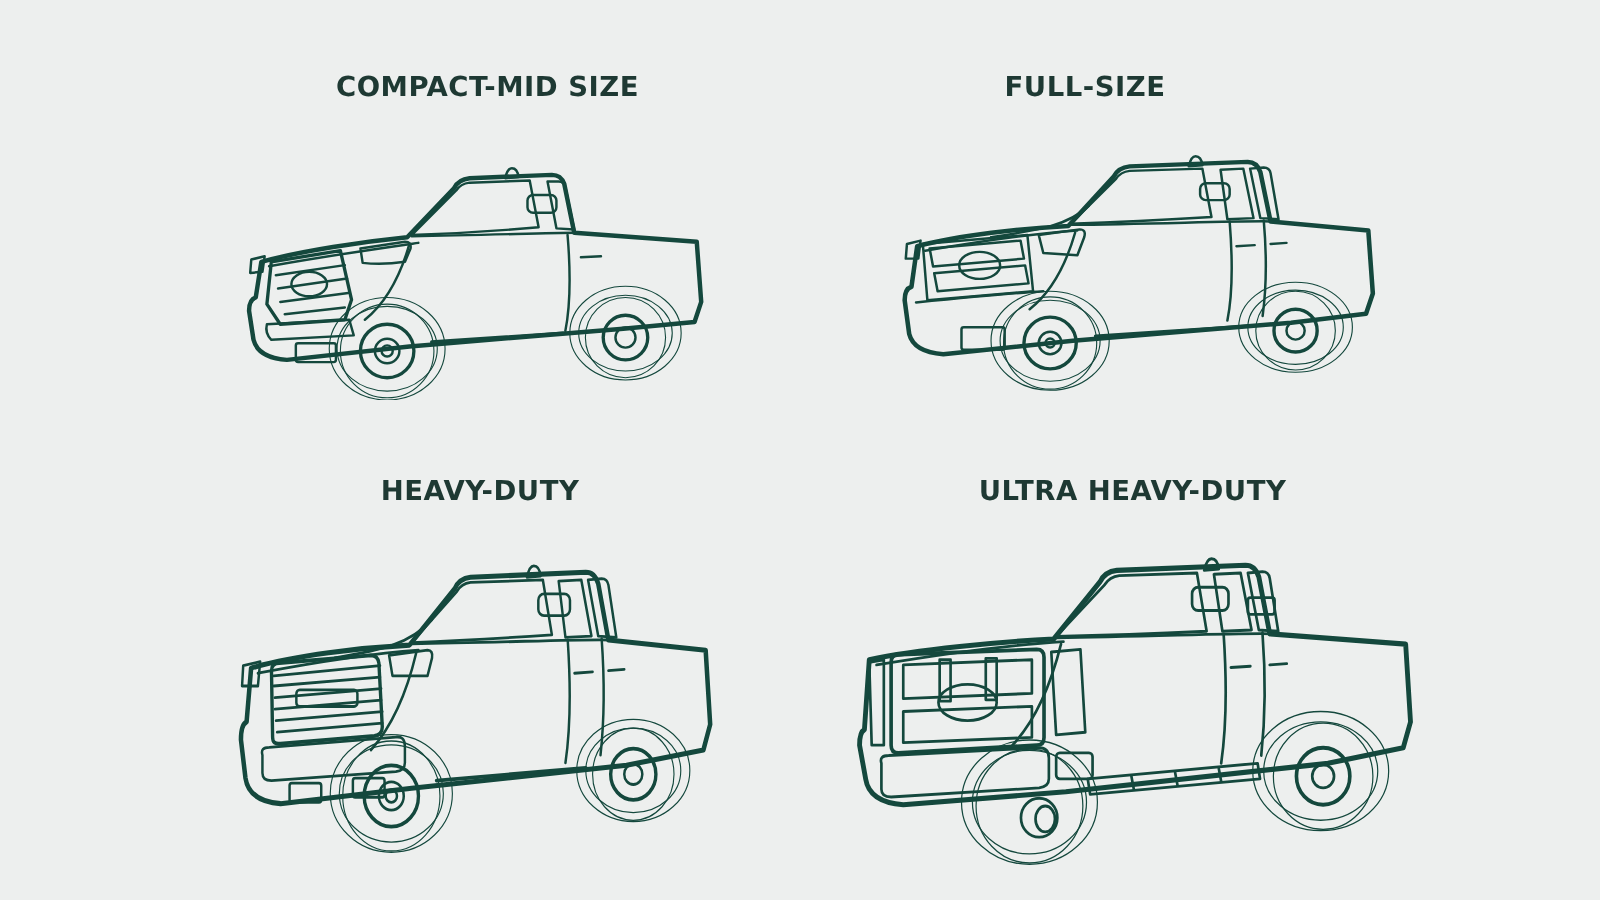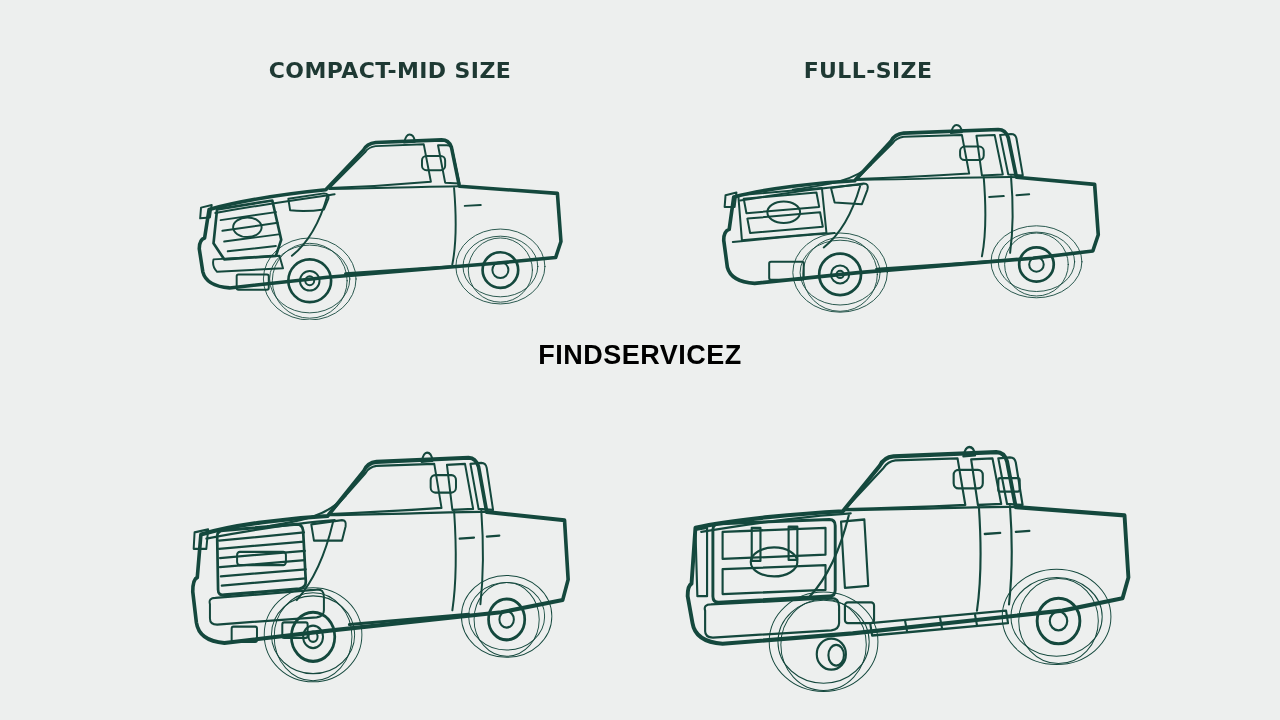--- a/index.html
+++ b/index.html
@@ -36,22 +36,23 @@
   .f-body{fill:var(--body)} .f-out{fill:var(--outline)} .f-glass{fill:var(--glass)}
   .f-lg{fill:var(--light-gray)} .f-mg{fill:var(--mid-gray)} .f-w{fill:var(--white)}
 </style>
 </head>
 <body style="background: rgb(237, 239, 238);">
 
 <div class="stage">
 
   <div class="cat-label" style="left:390px;top:58px">COMPACT-MID SIZE</div>
   <div class="cat-label" style="left:868px;top:58px">FULL-SIZE</div>
-
-  <div class="brand">FINDSERVICEZ</div>
+  <div class="cat-label" style="left:384px;top:381px">HEAVY-DUTY</div>
+  <div class="cat-label" style="left:906px;top:381px">ULTRA HEAVY-DUTY</div>
+
 
   <div class="truck t1">
     <svg class="art" viewBox="0 0 440 240" preserveAspectRatio="none">
       <g>
         <path class="f-body sw4" d="M22 148 L27 116 C64 106 118 98 158 94 L200 50 Q204 42 214 41 L288 38 Q296 38 299 46 L308 90 L418 98 L422 152 L416 170 L352 176 L160 192 L50 204 Q24 202 20 186 L16 160 Q16 150 22 148 Z"></path>
         <path class="sw2" d="M34 120 C90 110 140 103 168 99"></path>
         <path class="sw2" d="M160 100 C152 128 140 152 120 168"></path>
       </g>
       <g>
         <ellipse class="f-out ns" cx="354" cy="180" rx="50" ry="42"></ellipse>

